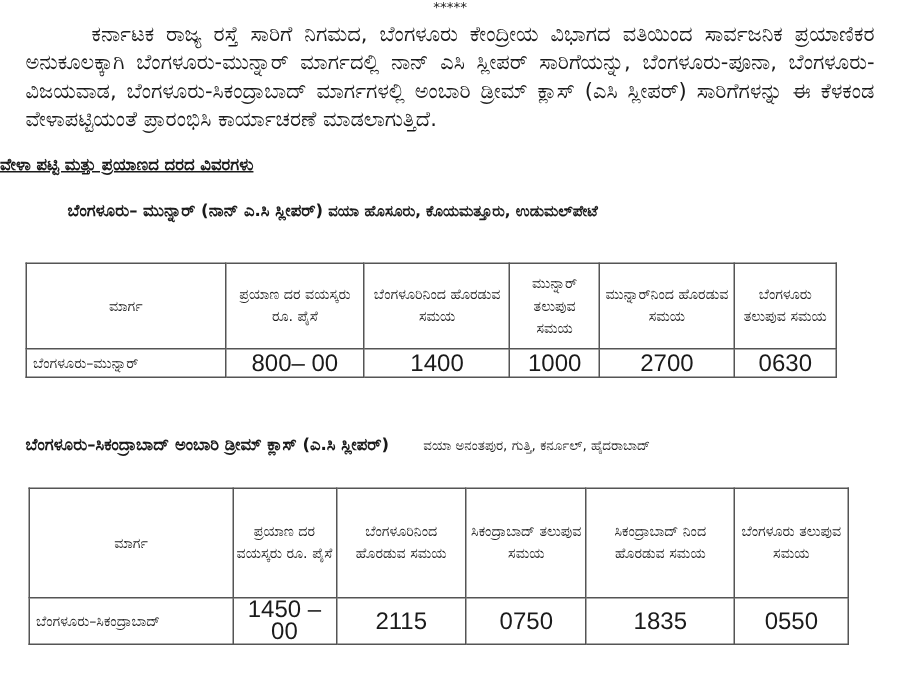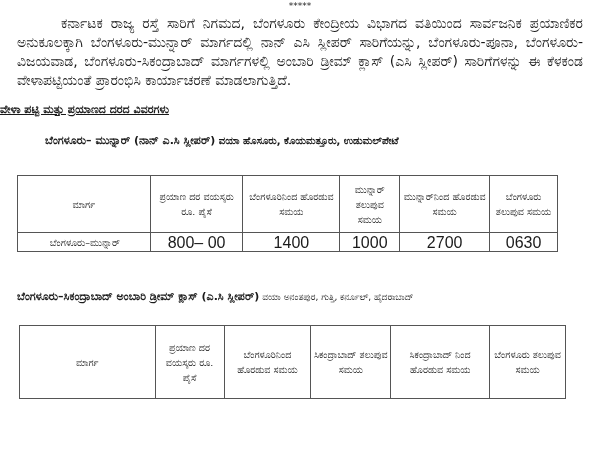--- a/index.html
+++ b/index.html
@@ -6,28 +6,28 @@
   body { width:600px; height:450px; position:relative; overflow:hidden; font-family:"DejaVu Sans", sans-serif; color:#1a1a1a; }
   .abs { position:absolute; }
   .stars { left:0; width:600px; top:1px; text-align:center; font-size:9px; letter-spacing:0; color:#222; }
   .para { left:17px; width:566px; top:14px; font-size:14px; line-height:19px; text-align:justify; }
   .para .indent { display:inline-block; width:44px; }
   .heading { left:0; width:600px; top:103px; text-align:left; font-size:11px; font-weight:bold; text-decoration:underline; }
   .route-title { left:17px; top:134px; font-size:11px; white-space:nowrap; }
   .route-title b { font-weight:bold;padding-left:28px; }
   .route-title .via { font-size:10px;font-weight:bold; }
   .route-title2 { left:17px; top:290px; font-size:11px; white-space:nowrap; }
-  .route-title2 .via { font-size:9px; }
+  .route-title2 .via { font-size:9px;padding-left:20px; }
   table { position:absolute; border-collapse:collapse; font-size:9.5px; }
   td { border:1px solid #555; text-align:center; vertical-align:middle; padding:0 2px; line-height:15px; }
   td.num { font-family:Liberation Sans, sans-serif; font-size:16px; }
   td.left { text-align:left; padding-left:4px; }
   #t1 { left:17px; top:175px; width:541px; }
   #t1 tr.h td { height:56px; }
-  #t1 tr.r td { height:18px;text-align:center; }
+  #t1 tr.r td { height:18px; }
   #t2 { left:19px; top:325px; width:547px; }
   #t2 tr.h td { height:72px; }
   #t2 tr.r td { height:19px; }
 </style>
 </head>
 <body>
 
 <div class="abs stars">*****</div>
 
 <div class="abs para"><span class="indent"></span><span>ಕರ್ನಾಟಕ ರಾಜ್ಯ ರಸ್ತೆ ಸಾರಿಗೆ ನಿಗಮದ, ಬೆಂಗಳೂರು ಕೇಂದ್ರೀಯ ವಿಭಾಗದ ವತಿಯಿಂದ ಸಾರ್ವಜನಿಕ ಪ್ರಯಾಣಿಕರ ಅನುಕೂಲಕ್ಕಾಗಿ ಬೆಂಗಳೂರು-ಮುನ್ನಾರ್ ಮಾರ್ಗದಲ್ಲಿ ನಾನ್ ಎಸಿ ಸ್ಲೀಪರ್ ಸಾರಿಗೆಯನ್ನು, ಬೆಂಗಳೂರು-ಪೂನಾ, ಬೆಂಗಳೂರು-ವಿಜಯವಾಡ, ಬೆಂಗಳೂರು-ಸಿಕಂದ್ರಾಬಾದ್ ಮಾರ್ಗಗಳಲ್ಲಿ ಅಂಬಾರಿ ಡ್ರೀಮ್ ಕ್ಲಾಸ್ (ಎಸಿ ಸ್ಲೀಪರ್) ಸಾರಿಗೆಗಳನ್ನು ಈ ಕೆಳಕಂಡ ವೇಳಾಪಟ್ಟಿಯಂತೆ ಪ್ರಾರಂಭಿಸಿ ಕಾರ್ಯಾಚರಣೆ ಮಾಡಲಾಗುತ್ತಿದೆ.</span></div>
@@ -78,14 +78,22 @@
   </colgroup>
   <tbody>
       <tr class="h">
     <td>ಮಾರ್ಗ</td>
     <td>ಪ್ರಯಾಣ ದರ ವಯಸ್ಕರು ರೂ. ಪೈಸೆ</td>
     <td>ಬೆಂಗಳೂರಿನಿಂದ ಹೊರಡುವ ಸಮಯ</td>
     <td>ಸಿಕಂದ್ರಾಬಾದ್ ತಲುಪುವ ಸಮಯ</td>
     <td>ಸಿಕಂದ್ರಾಬಾದ್ ನಿಂದ ಹೊರಡುವ ಸಮಯ</td>
     <td>ಬೆಂಗಳೂರು ತಲುಪುವ ಸಮಯ</td>
   </tr>
+  <tr class="r">
+    <td class="left">ಬೆಂಗಳೂರು–ಸಿಕಂದ್ರಾಬಾದ್</td>
+    <td class="num">1450 – 00</td>
+    <td class="num">2115</td>
+    <td class="num">0750</td>
+    <td class="num">1835</td>
+    <td class="num">0550</td>
+  </tr>
 </tbody>
   </table>
 
 </body></html>

